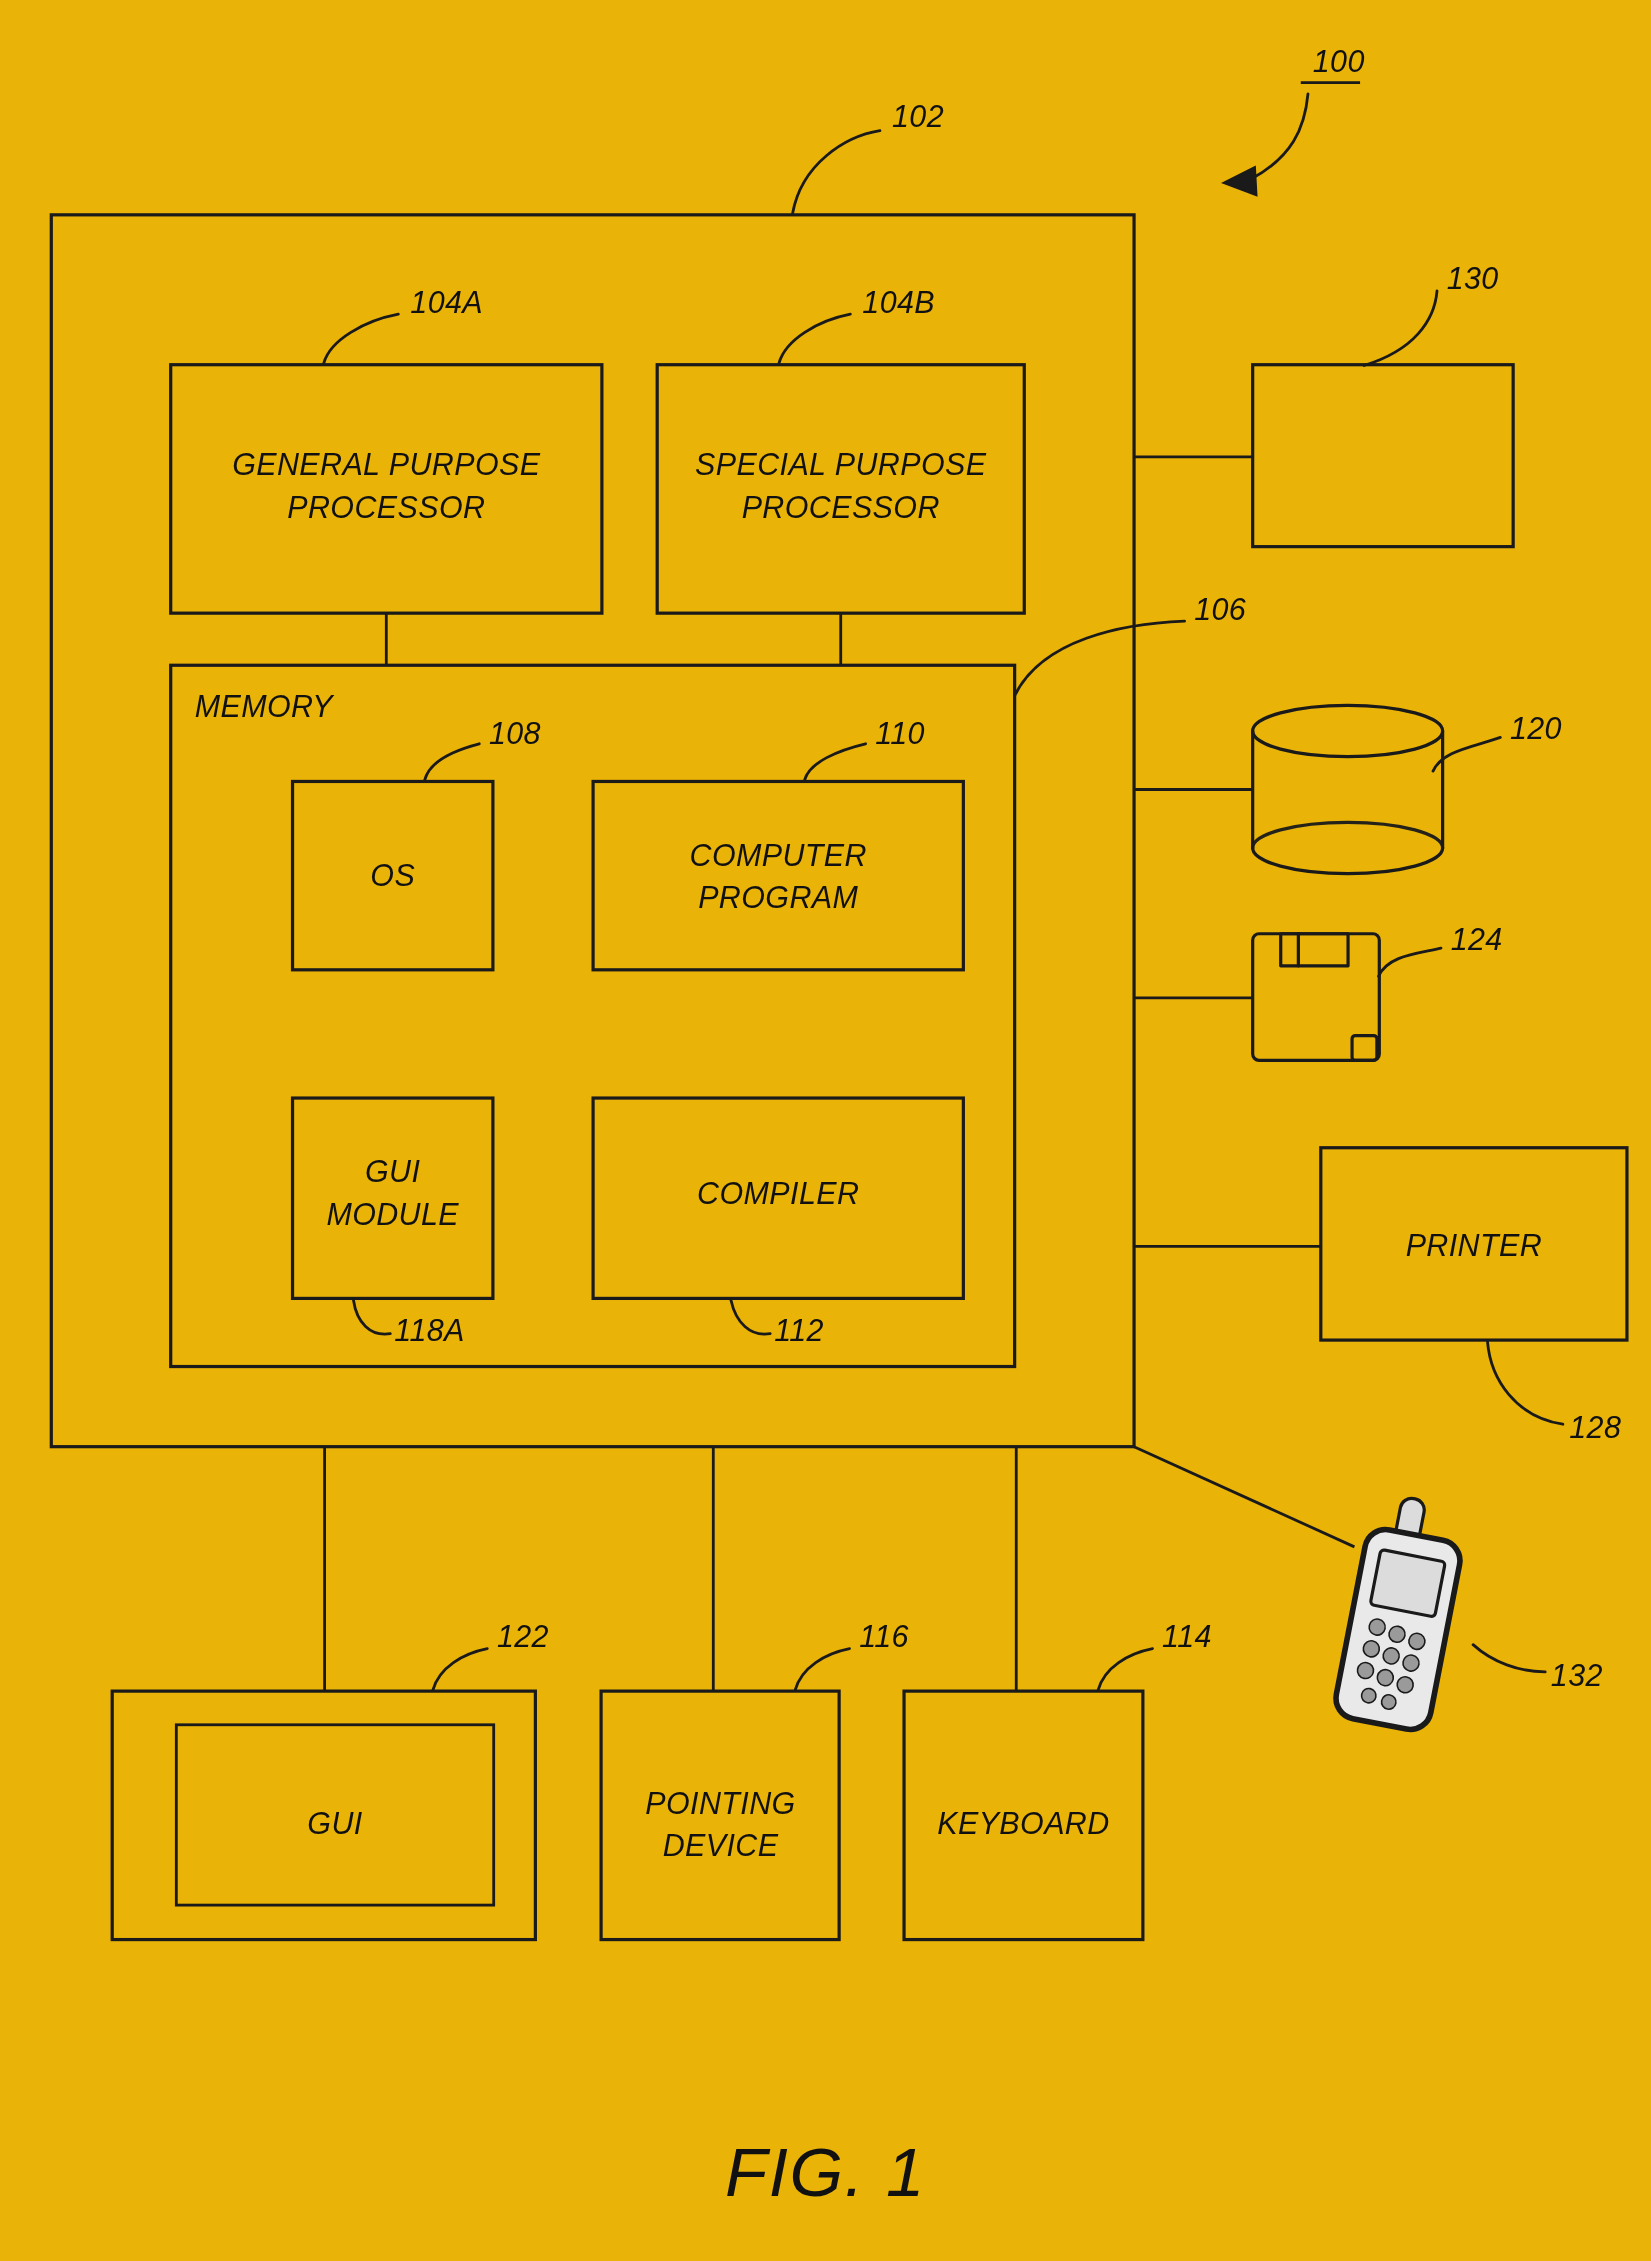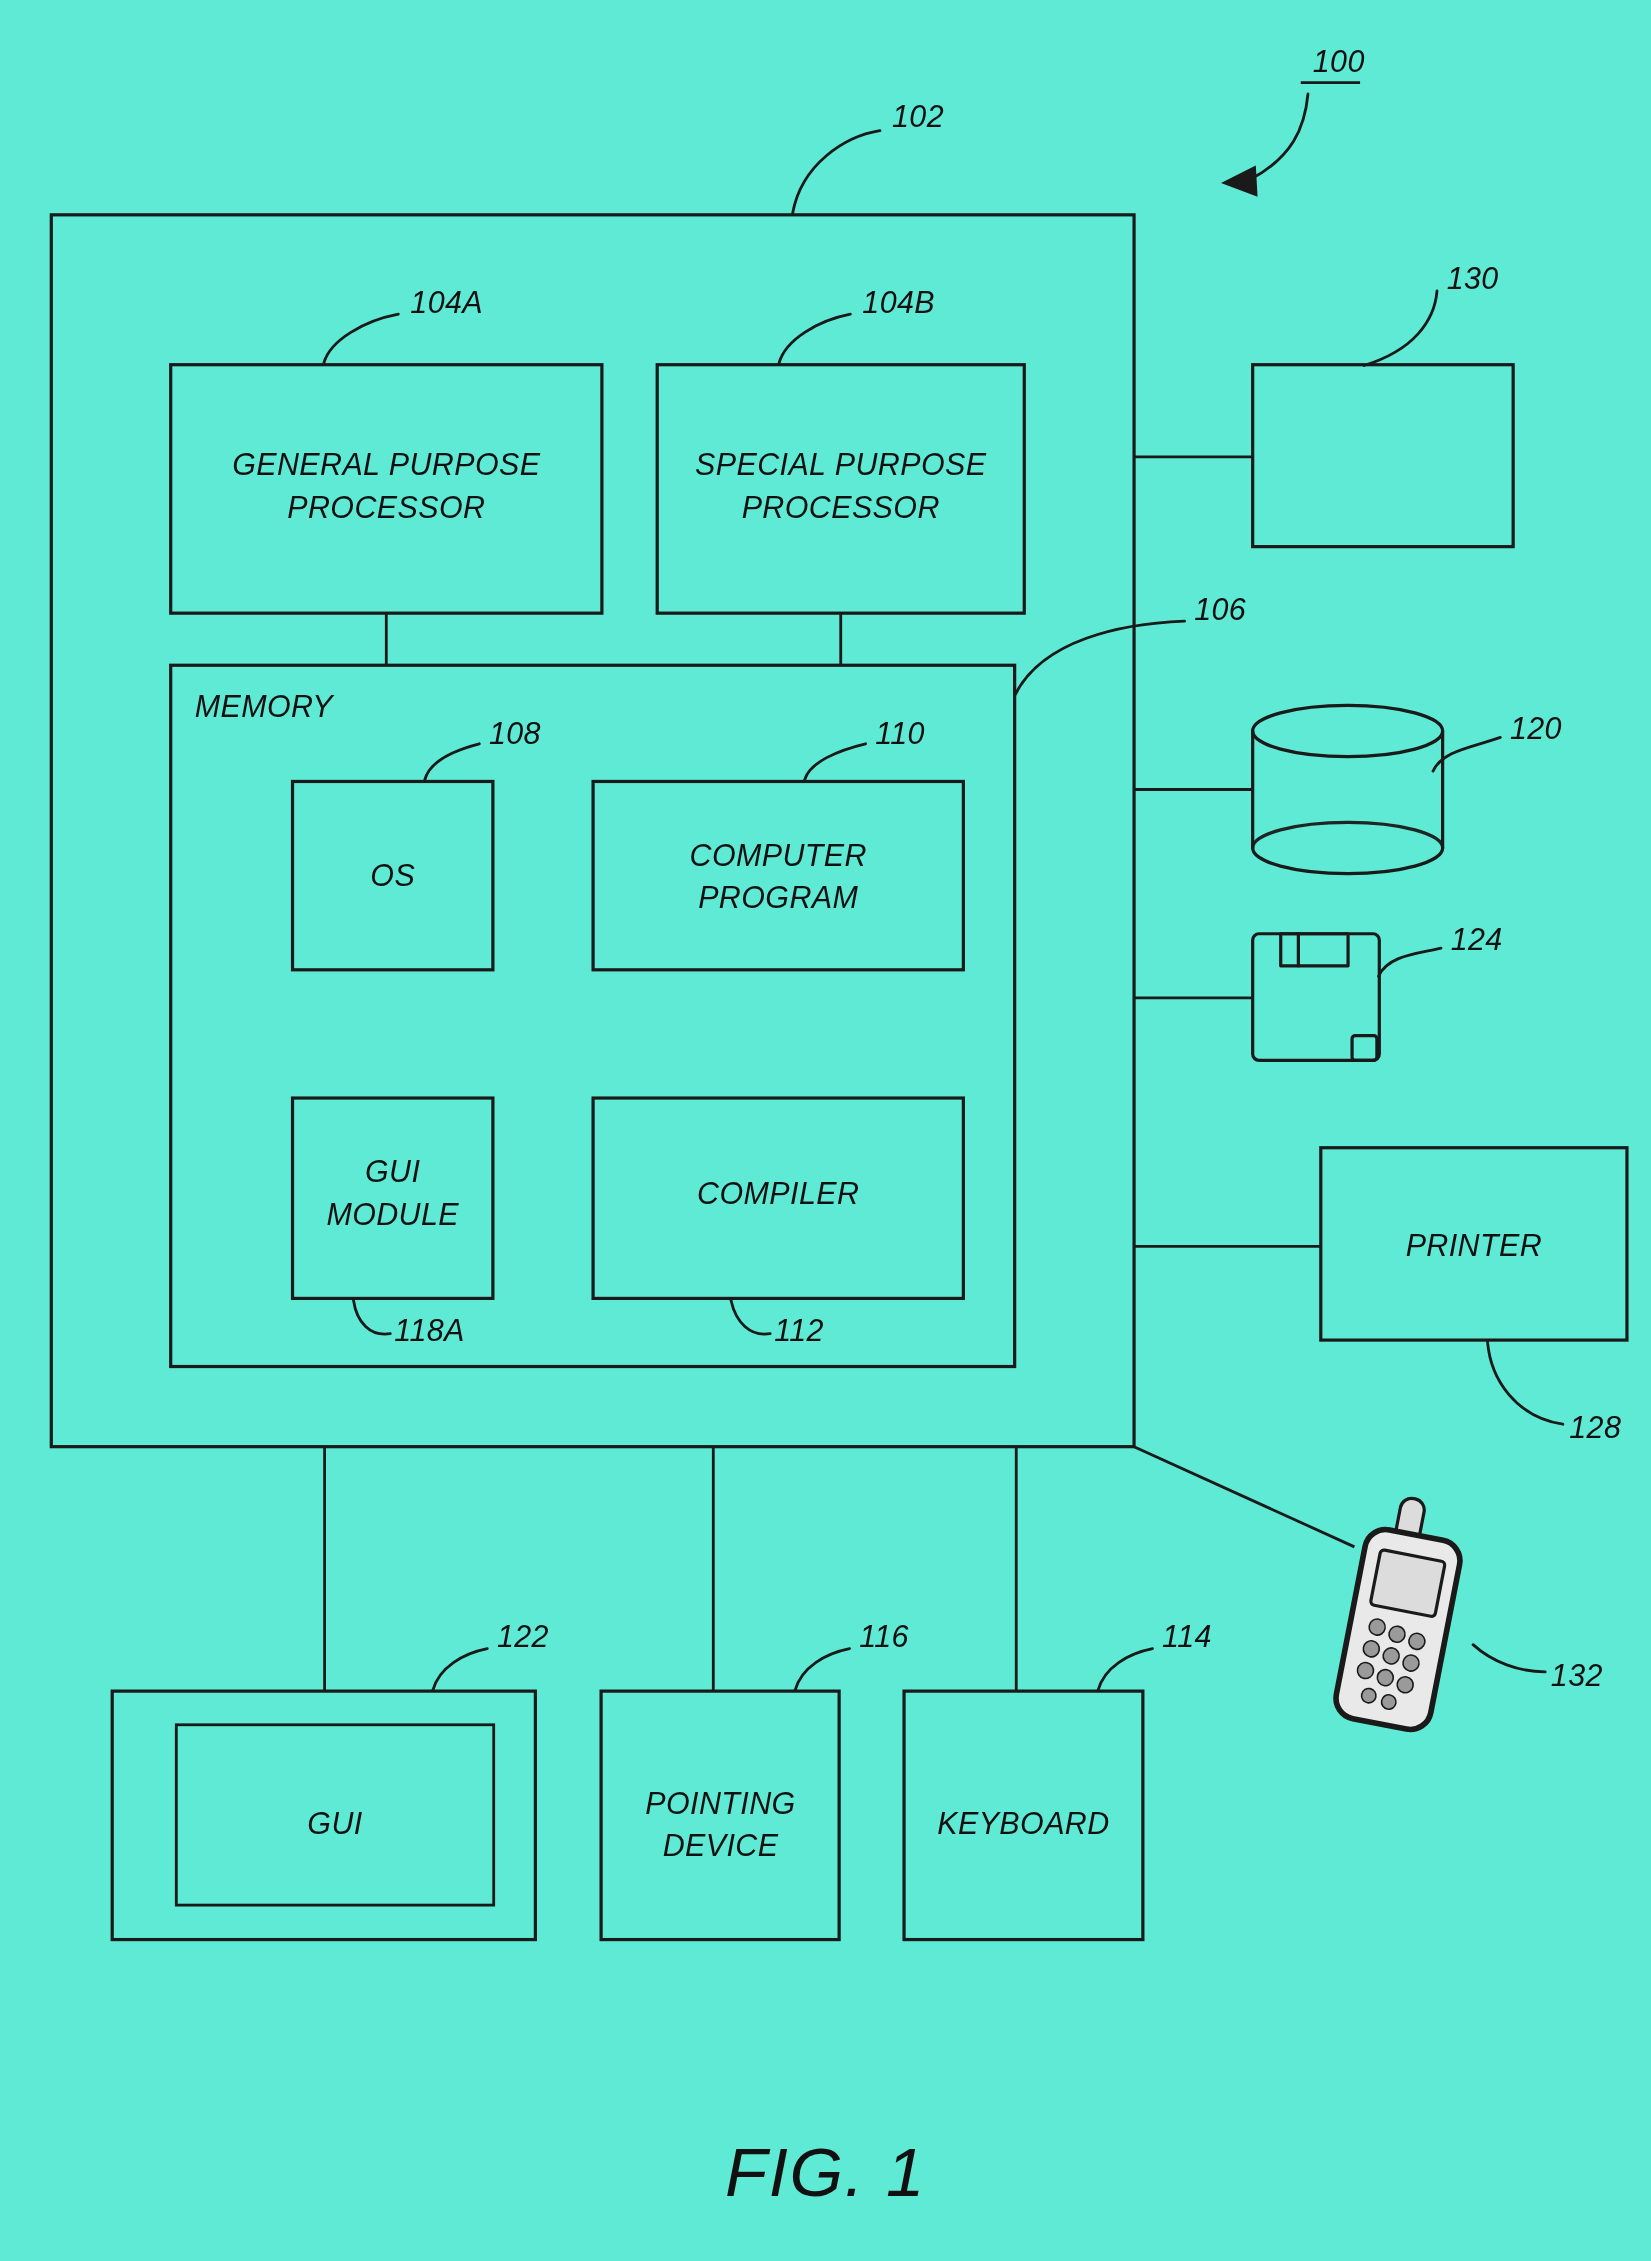--- a/index.html
+++ b/index.html
@@ -11,21 +11,21 @@
   body {
     width: 1651px;
     height: 2261px;
     font-family: "Liberation Sans", sans-serif;
     overflow: hidden;
   }
   #figure-root {
     position: relative;
     width: 1651px;
     height: 2261px;
-    background: #5eead4;
+    background: #eab308;
   }
   svg#diagram {
     display: block;
     width: 1651px;
     height: 2261px;
   }
   .box-outline {
     fill: none;
     stroke: #1a1a1a;
     stroke-width: 4;

